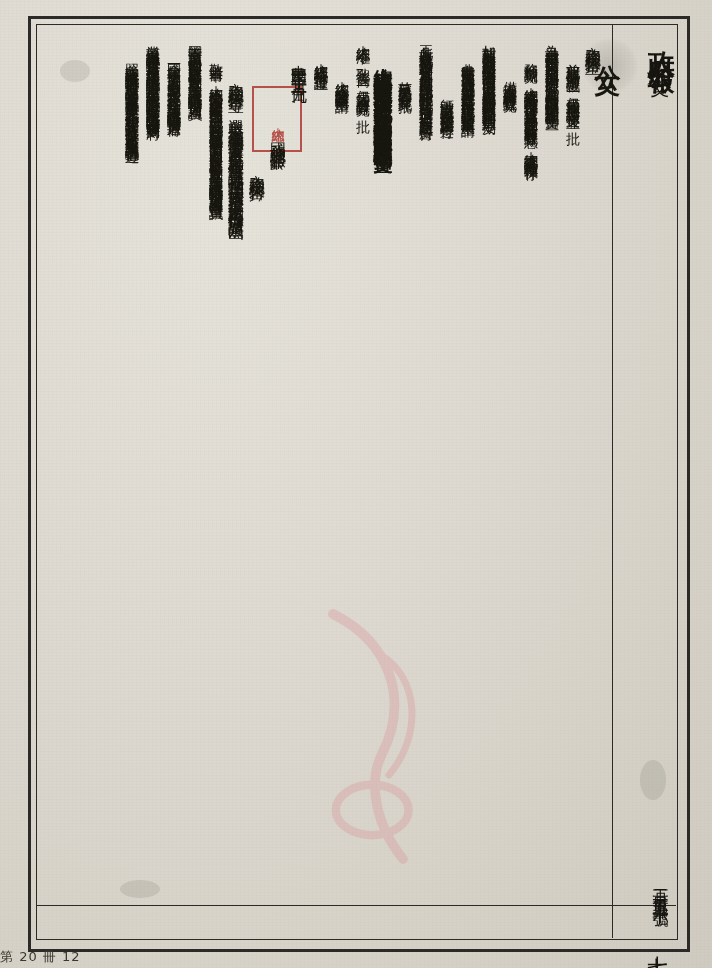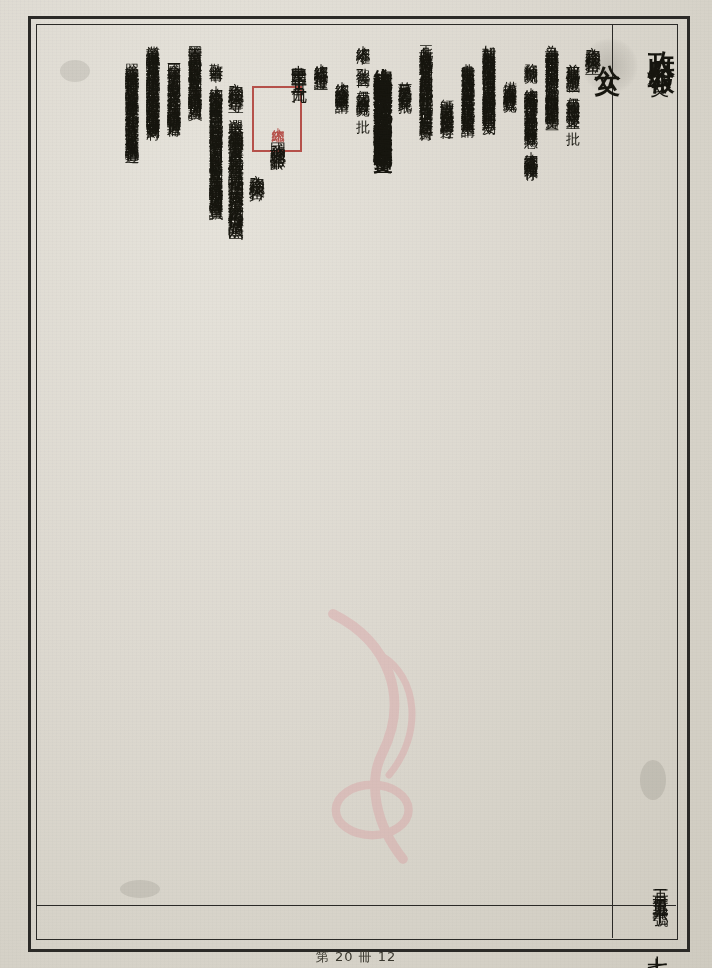--- a/index.html
+++ b/index.html
@@ -110,21 +110,21 @@
 
   
   .ghost{
     position:absolute;left:300px;top:600px;width:150px;height:280px;
     opacity:.30;pointer-events:none;
   }
   .ghost svg{width:100%;height:100%;}
 
   
   .caption{
-    position:absolute;left:0;bottom:2px;width:712px;text-align:center;
+    position:absolute;left:0;bottom:2px;width:712px;text-align:left;
     font-family:"DejaVu Sans", sans-serif;font-size:13px;color:#3a382f;
     letter-spacing:1px;
   }
   .pagenum{
     position:absolute;right:40px;bottom:24px;font-size:20px;color:#16150f;
     letter-spacing:2px;
   }
   
   .blotch{position:absolute;background:rgba(40,38,30,.10);border-radius:50%;pointer-events:none;}
 </style>

